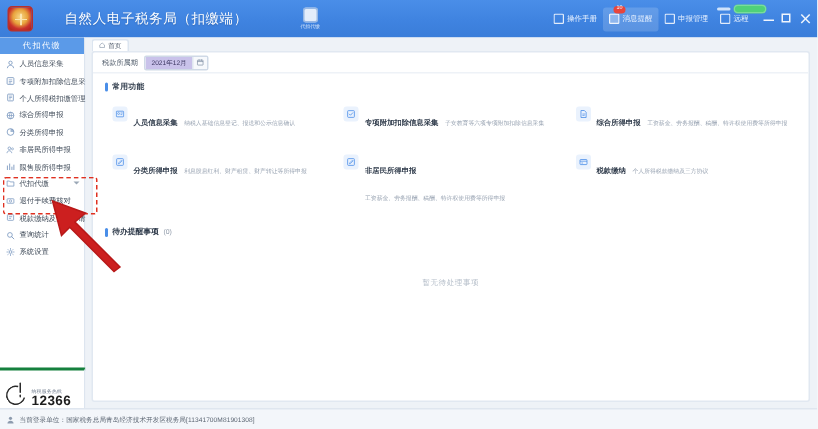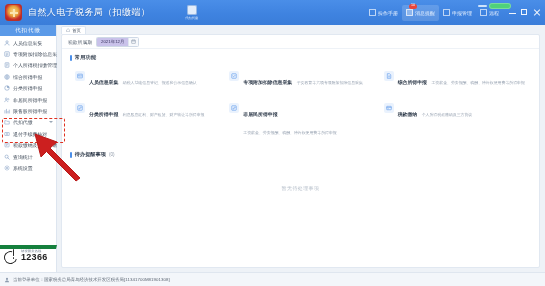--- a/index.html
+++ b/index.html
@@ -25,21 +25,21 @@
   }
   .logo-seal::after{
     content:"";position:absolute;left:50%;top:50%;width:8px;height:8px;
     transform:translate(-50%,-50%);
     background:
       linear-gradient(90deg,transparent 42%, #fce9b8 42%, #fce9b8 58%, transparent 58%),
       linear-gradient(0deg,transparent 42%, #fce9b8 42%, #fce9b8 58%, transparent 58%);
     border-radius:1px;opacity:.9;
   }
   .app-title{
-    margin-left:6px;color:#ffffff;font-size:9px;letter-spacing:.4px;
+    margin-left:21px;color:#ffffff;font-size:9px;letter-spacing:.4px;
     text-shadow:0 1px 1px rgba(0,0,0,.18);white-space:nowrap;
   }
   .title-badge{
     margin-left:34px;width:16px;height:18px;flex:none;position:relative;
     display:flex;flex-direction:column;align-items:center;justify-content:center;
   }
   .title-badge .bx{
     width:10px;height:10px;border-radius:2px;
     background:rgba(255,255,255,.85);
     box-shadow:inset 0 0 0 1px rgba(60,120,200,.45);
@@ -99,22 +99,22 @@
   .side-item .sic svg{width:6px;height:6px;display:block;}
   .side-item .caret{
     margin-left:auto;margin-right:3px;width:0;height:0;
     border-left:2px solid transparent;border-right:2px solid transparent;
     border-top:2.5px solid #9aa7b6;
   }
 
   
   .hotline{
     position:absolute;left:0;top:245px;width:57px;height:27px;
-    background:#ffffff;border-right:1px solid #dde5ef;border-top:4px solid #15803d;
-    box-sizing:border-box;display:flex;align-items:flex-start;padding-left:3px;gap:3px;
+    background:#ffffff;border-right:1px solid #dde5ef;border-top:2px solid #15803d;
+    box-sizing:border-box;display:flex;align-items:flex-end;padding-left:3px;gap:3px;
   }
   .hl-mark{
     width:15px;height:17px;position:relative;flex:none;
   }
   .hl-mark .ring{
     position:absolute;left:1px;top:2px;width:11px;height:11px;border-radius:50%;
     border:1.4px solid #2b2b2b;border-right-color:transparent;transform:rotate(-30deg);
   }
   .hl-mark .bang{
     position:absolute;left:9.5px;top:0px;width:1.6px;height:7px;background:#2b2b2b;border-radius:1px;

